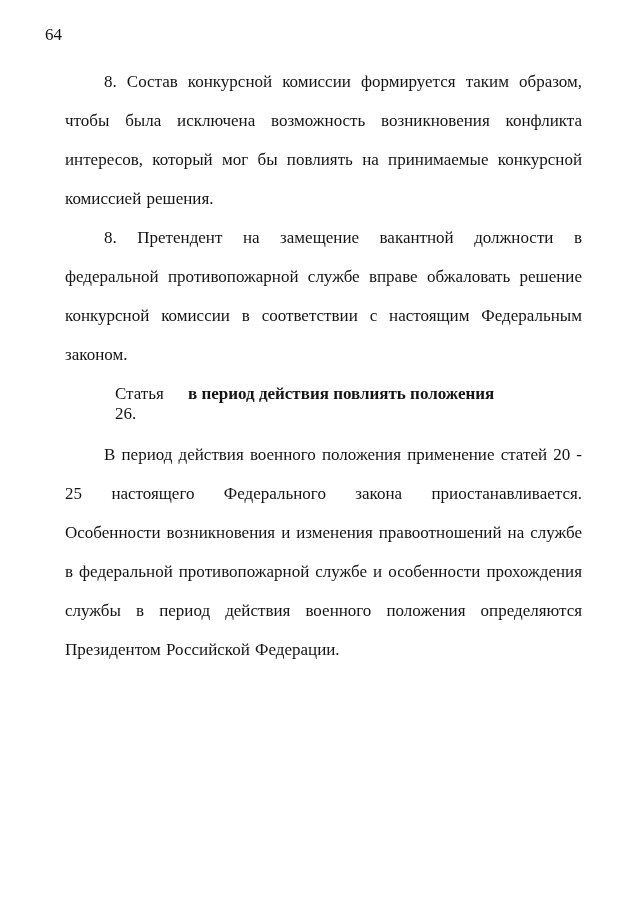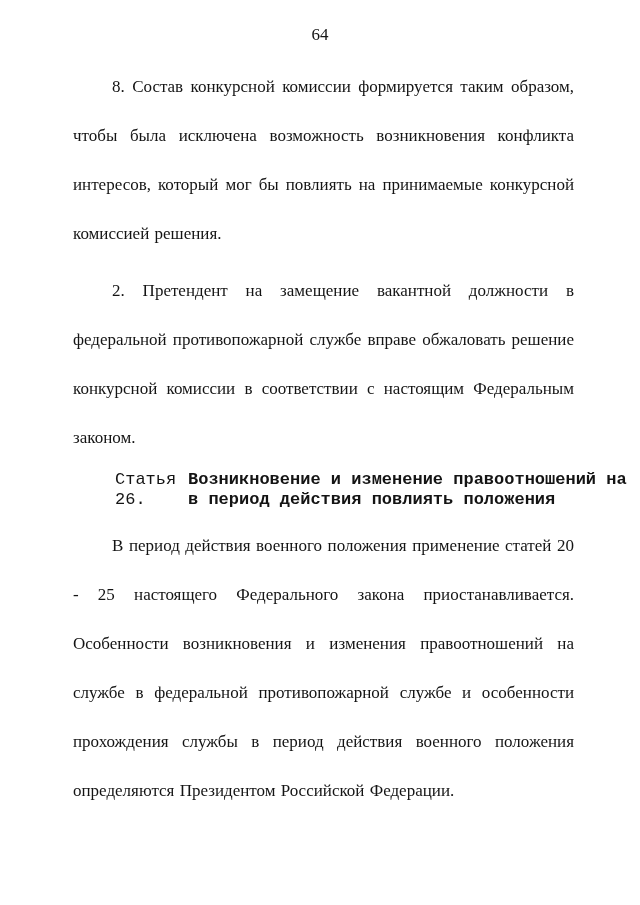--- a/index.html
+++ b/index.html
@@ -16,35 +16,35 @@
     overflow: hidden;
   }
   .page {
     box-sizing: border-box;
     width: 640px;
     height: 905px;
     padding: 24px 58px 0 65px;
   }
   .page-number {
     margin: 0 -58px 16px -65px; 
-    text-align: center;
+    text-align: left;
     line-height: 22px;
+    padding-left: 45px;
   }
   .para {
-    margin: 8px;
+    margin: 0;
     text-align: justify;
     text-indent: 39px;
-    line-height: 49px;
+    line-height: 39px;
     word-spacing: 1px;
   }
   .article {
     display: flex;
-    margin: 4px 0 12px 50px;
+    margin: 10px 0 12px 50px;
     line-height: 19.5px;
-    font-family: Liberation Mono, monospace;
   }
   .article-label {
     flex: none;
     width: 73px;
   }
   .article-title {
     font-weight: bold;
   }
   .title-line {
     white-space: nowrap;
@@ -52,26 +52,25 @@
 </style>
 </head>
 <body>
 
 <div class="page">
 
   <div class="page-number">64</div>
 
   <p class="para">8. Состав конкурсной комиссии формируется таким образом, чтобы была исключена возможность возникновения конфликта интересов, который мог бы повлиять на принимаемые конкурсной комиссией решения.</p>
 
-  <p class="para">2. Претендент на замещение вакантной должности в федеральной противопожарной службе вправе обжаловать решение конкурсной комиссии в соответствии с настоящим Федеральным законом.</p>
+  <p class="para">8. Претендент на замещение вакантной должности в федеральной противопожарной службе вправе обжаловать решение конкурсной комиссии в соответствии с настоящим Федеральным законом.</p>
 
 
   <div class="article">
     <div class="article-label">Статья 26.</div>
     <div class="article-title">
-      <div class="title-line">Возникновение и изменение правоотношений на</div>
       <div class="title-line">в период действия повлиять положения</div>
     </div>
   </div>
 
   <p class="para">В период действия военного положения применение статей 20 - 25 настоящего Федерального закона приостанавливается. Особенности возникновения и изменения правоотношений на службе в федеральной противопожарной службе и особенности прохождения службы в период действия военного положения определяются Президентом Российской Федерации.</p>
 
 </div>
 
 </body></html>

